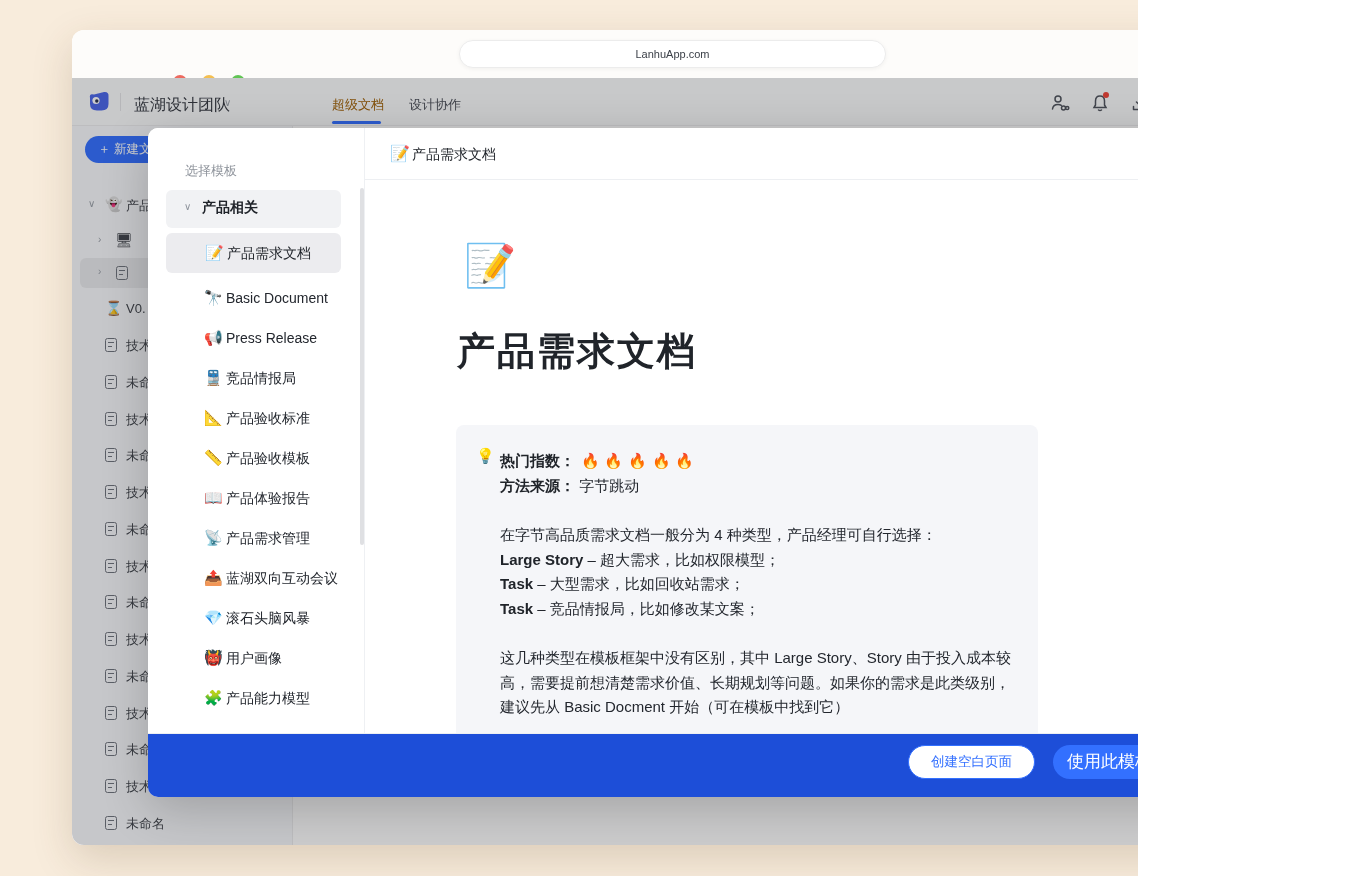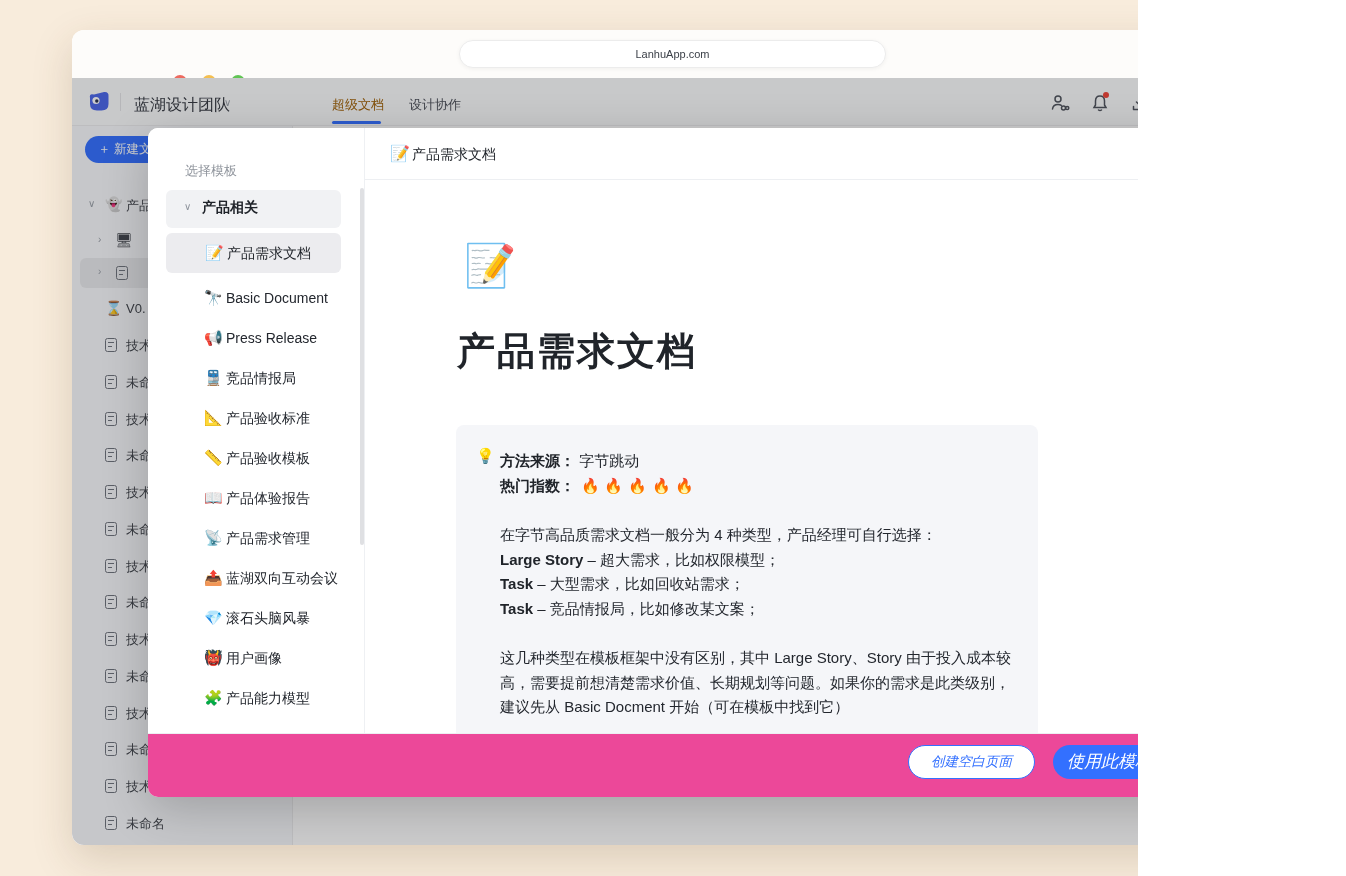--- a/index.html
+++ b/index.html
@@ -97,21 +97,21 @@
              background:#f5f6f9; border-radius:8px; }
   .co-bulb { position:absolute; left:20px; top:22px; font-size:15px; }
   .co-body { position:absolute; left:44px; top:24px; width:522px; font-size:15px;
              line-height:24.5px; color:#23272e; }
   .co-line b { font-weight:700; color:#20242a; }
   .fires { letter-spacing:5px; margin-left:6px; }
   .spacer25 { height:25px; }
   .co-para { width:522px; }
 
   .mfooter { position:absolute; left:0; top:605px; width:1048px; height:64px;
-             border-top:1px solid #edeff2; background:#ec4899;font-style:italic; }
+             border-top:1px solid #edeff2; background:#1d4ed8; }
   .btn-outline { position:absolute; left:760px; top:11px; width:127px; height:34px;
                  border:1px solid #3370ff; border-radius:17px; color:#3370ff;
                  font-size:13.5px; text-align:center; line-height:32px; background:#fff; cursor:pointer; }
   .btn-fill { position:absolute; left:905px; top:11px; width:113px; height:34px;
               border-radius:17px; background:#3370ff; color:#fff;
               font-size:17px; text-align:center; line-height:34px; cursor:pointer; }
   .doc-scroll { position:absolute; left:814px; top:0px; width:5px; height:80px;
                 background:#e2e3e5; border-radius:2.5px; }
 </style>
 </head>
@@ -340,24 +340,24 @@
       <div class="mclose">✕</div>
 
       <div class="docarea">
         <div class="doc-emoji">📝</div>
         <div class="doc-title">产品需求文档</div>
 
         <div class="callout">
           <span class="co-bulb">💡</span>
           <div class="co-body">
             <div class="co-line">
-              <b>方法来源：</b> <span>字节跳动</span>
+              <b>热门指数：</b><span class="fires">🔥🔥🔥🔥🔥</span>
             </div>
             <div class="co-line">
-              <b>热门指数：</b><span class="fires">🔥🔥🔥🔥🔥</span>
+              <b>方法来源：</b> <span>字节跳动</span>
             </div>
             <div class="spacer25"></div>
             <div class="co-line">在字节高品质需求文档一般分为 4 种类型，产品经理可自行选择：</div>
             <div class="co-line"><b>Large Story</b><span> – 超大需求，比如权限模型；</span></div>
             <div class="co-line"><b>Task</b><span> – 大型需求，比如回收站需求；</span></div>
             <div class="co-line"><b>Task</b><span> – 竞品情报局，比如修改某文案；</span></div>
             <div class="spacer25"></div>
             <div class="co-para">这几种类型在模板框架中没有区别，其中 Large Story、Story 由于投入成本较高，需要提前想清楚需求价值、长期规划等问题。如果你的需求是此类级别，建议先从 Basic Docment 开始（可在模板中找到它）</div>
           </div>
         </div>

